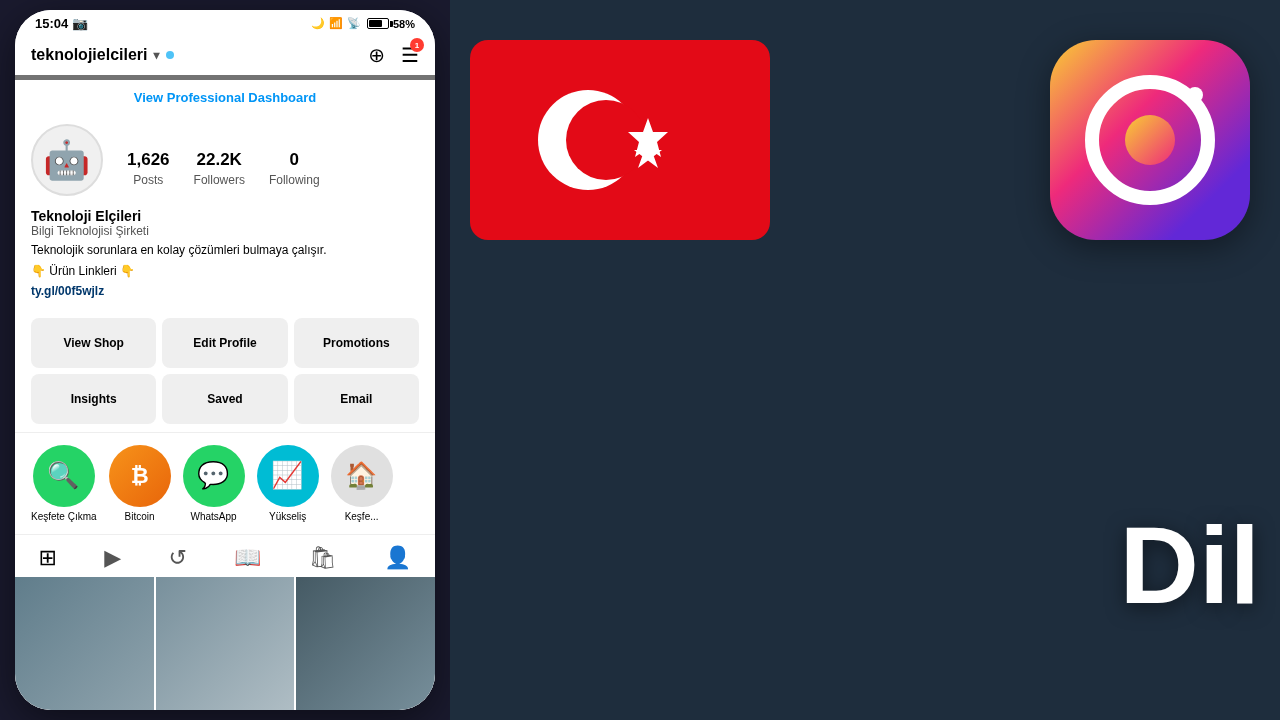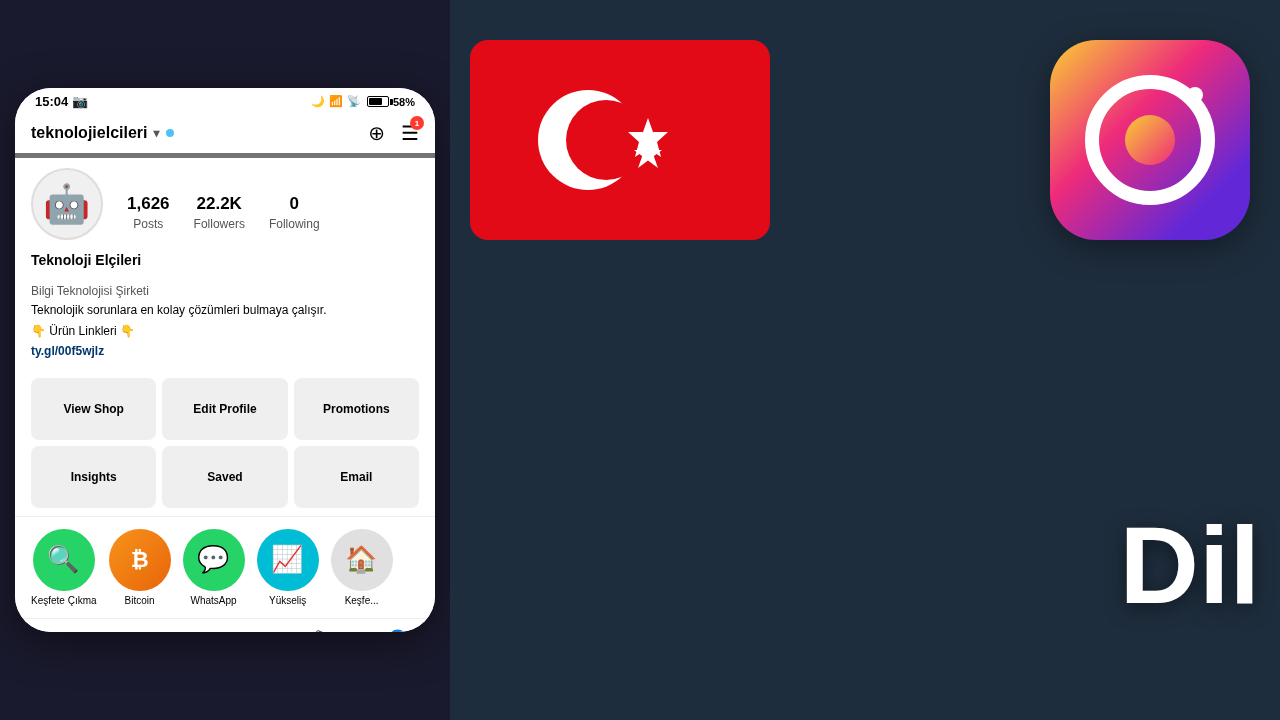--- a/index.html
+++ b/index.html
@@ -18,21 +18,21 @@
       height: 720px;
       background: #1a1a2e;
       display: flex;
       align-items: center;
       justify-content: center;
       flex-shrink: 0;
     }
 
     .phone-frame {
       width: 420px;
-      height: 544px;
+      height: 700px;
       background: #ffffff;
       border-radius: 36px;
       overflow: hidden;
       position: relative;
       box-shadow: 0 10px 40px rgba(0,0,0,0.5);
     }
 
     
     .status-bar {
       background: #ffffff;
@@ -171,21 +171,21 @@
     }
     .stat-label {
       font-size: 12px;
       color: #555;
     }
 
     .profile-name {
       font-size: 14px;
       font-weight: 700;
       color: #000;
-      margin-bottom: 16px;
+      margin-bottom: 0;
     }
     .profile-subtitle {
       font-size: 12px;
       color: #555;
       margin-bottom: 4px;
     }
     .profile-bio {
       font-size: 12px;
       color: #000;
       margin-bottom: 4px;
@@ -202,21 +202,21 @@
       display: grid;
       grid-template-columns: 1fr 1fr 1fr;
       gap: 6px;
       padding: 8px 16px;
       background: #fff;
     }
     .action-btn {
       background: #efefef;
       border: none;
       border-radius: 8px;
-      padding: 24px 4px;
+      padding: 18px 4px;
       font-size: 12px;
       font-weight: 600;
       color: #000;
       cursor: pointer;
       text-align: center;
     }
 
     
     .highlights-row {
       background: #fff;
@@ -416,20 +416,23 @@
       </div>
       <div class="ig-topbar-icons">
         <span class="ig-icon-btn">⊕</span>
         <span class="ig-icon-btn">
           ☰
           <span class="notif-badge">1</span>
         </span>
       </div>
     </div>
 
+    <div class="pro-dashboard">
+      <a>View Professional Dashboard</a>
+    </div>
 
     <div class="profile-section">
       <div class="profile-stats">
         <div class="avatar">
           <span class="android-icon">🤖</span>
         </div>
         <div class="stats-row">
           <div class="stat-item">
             <span class="stat-number">1,626</span>
             <span class="stat-label">Posts</span>

